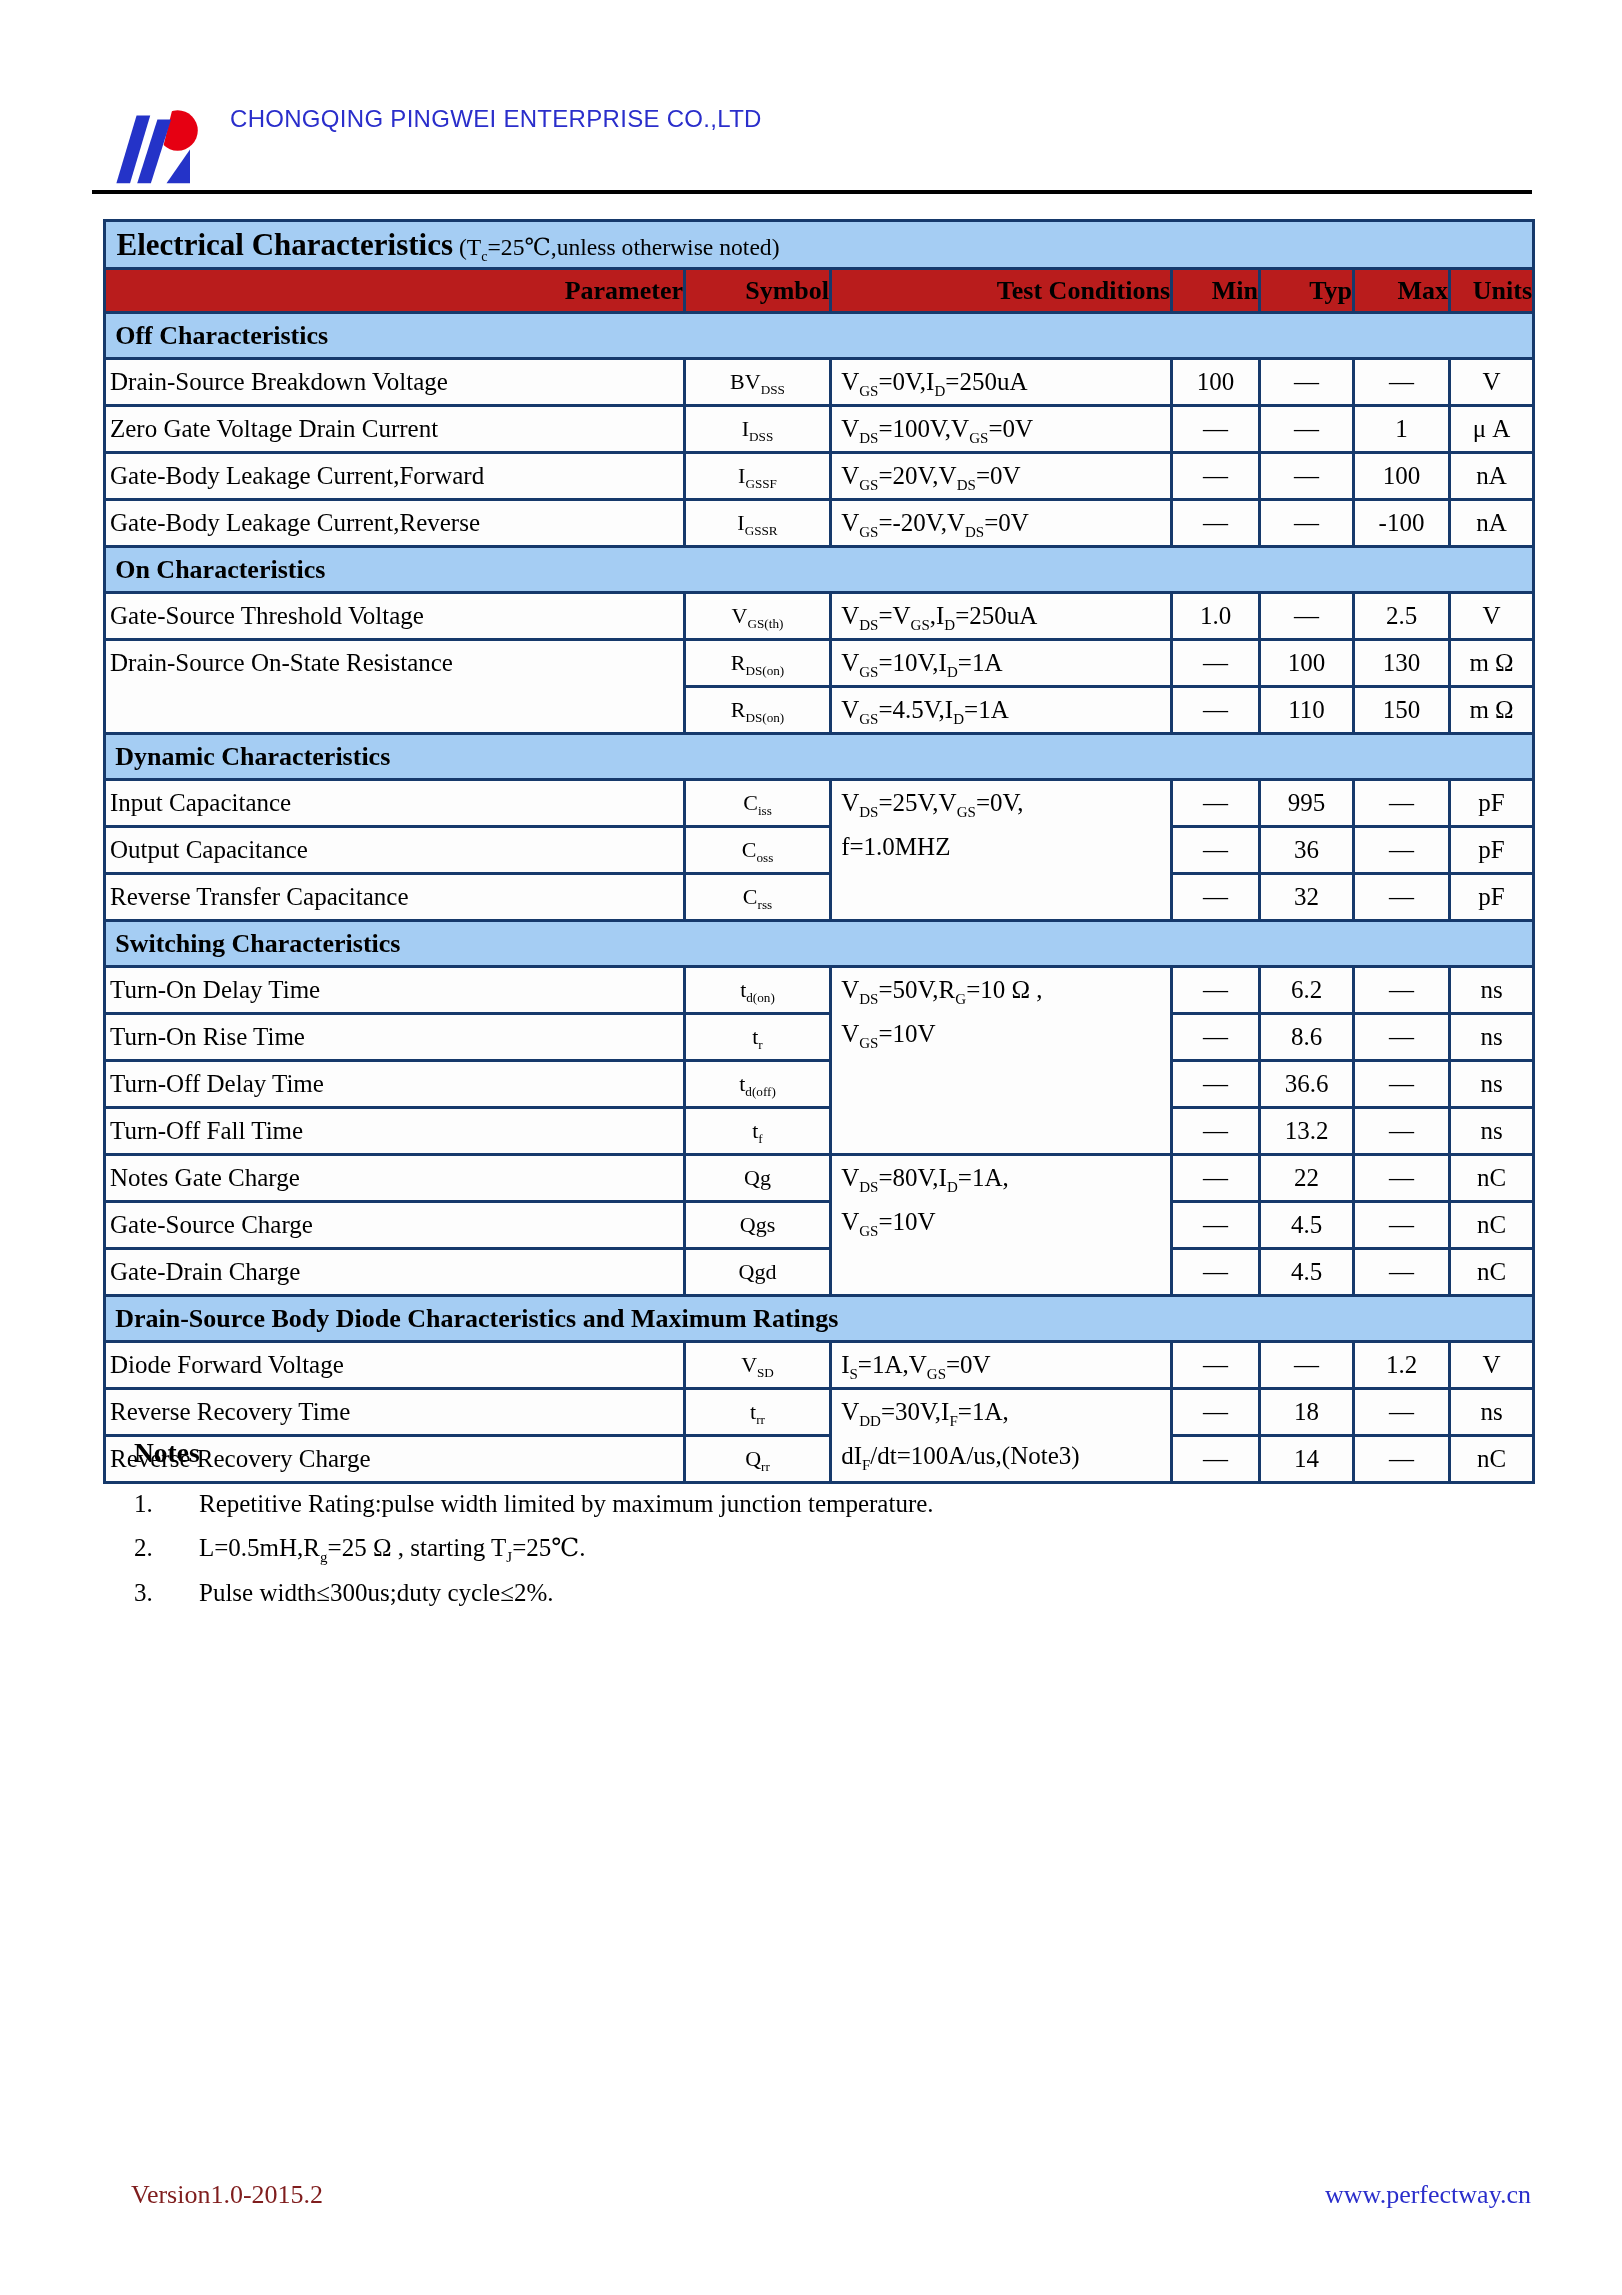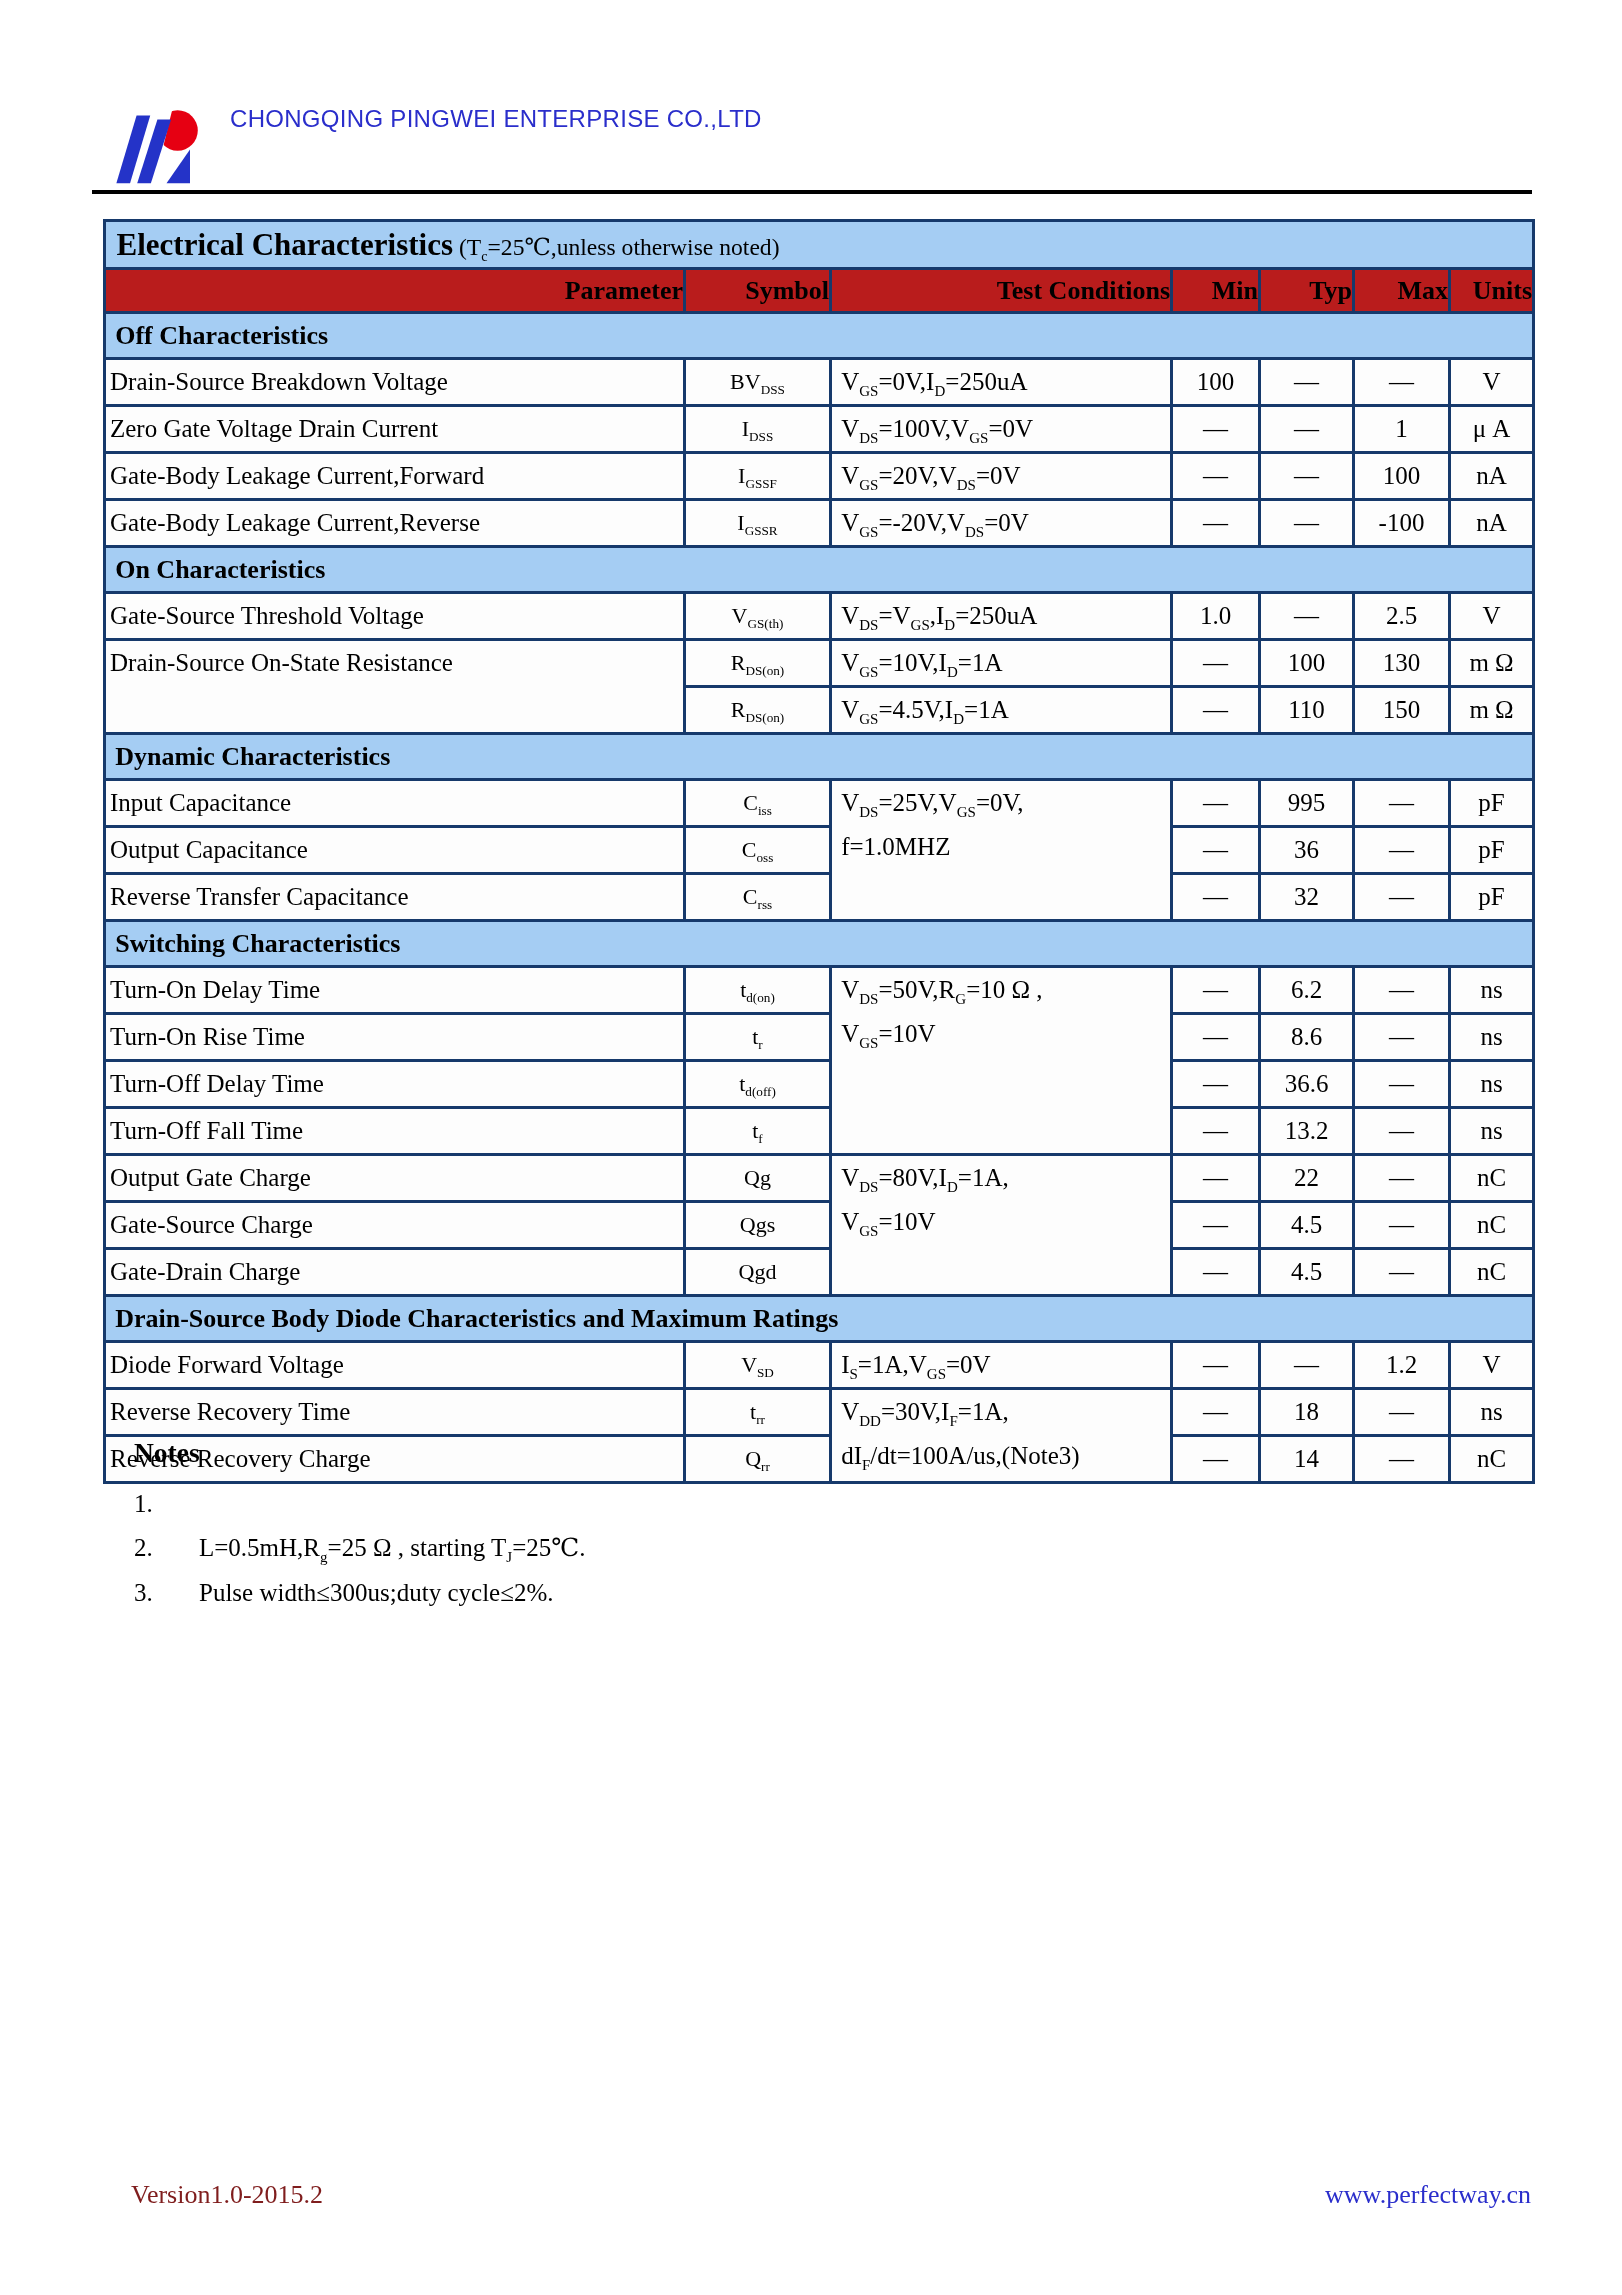--- a/index.html
+++ b/index.html
@@ -235,21 +235,21 @@
         </tr>
         <tr class="data-row">
           <td class="c-param">Turn-Off Fall Time</td>
           <td class="c-sym">t<sub>f</sub></td>
           <td class="c-min">—</td>
           <td class="c-typ">13.2</td>
           <td class="c-max">—</td>
           <td class="c-unit">ns</td>
         </tr>
         <tr class="data-row">
-          <td class="c-param">Output Gate Charge</td>
+          <td class="c-param">Notes Gate Charge</td>
           <td class="c-sym">Qg</td>
           <td class="c-cond" rowspan="3">V<sub>DS</sub>=80V,I<sub>D</sub>=1A,<br>V<sub>GS</sub>=10V</td>
           <td class="c-min">—</td>
           <td class="c-typ">22</td>
           <td class="c-max">—</td>
           <td class="c-unit">nC</td>
         </tr>
         <tr class="data-row">
           <td class="c-param">Gate-Source Charge</td>
           <td class="c-sym">Qgs</td>
@@ -296,20 +296,21 @@
           <td class="c-unit">nC</td>
         </tr>
       </tbody>
   </table>
 </div>
 
 <div class="notes">
   <div class="notes-heading">Notes</div>
   <div class="note-item">
     <span class="note-num">1.</span>
+    <span class="note-text">Repetitive Rating:pulse width limited by maximum junction temperature.</span>
   </div>
   <div class="note-item">
     <span class="note-num">2.</span>
     <span class="note-text">L=0.5mH,R<sub>g</sub>=25 Ω , starting T<sub>J</sub>=25℃.</span>
   </div>
   <div class="note-item">
     <span class="note-num">3.</span>
     <span class="note-text">Pulse width≤300us;duty cycle≤2%.</span>
   </div>
 </div>

